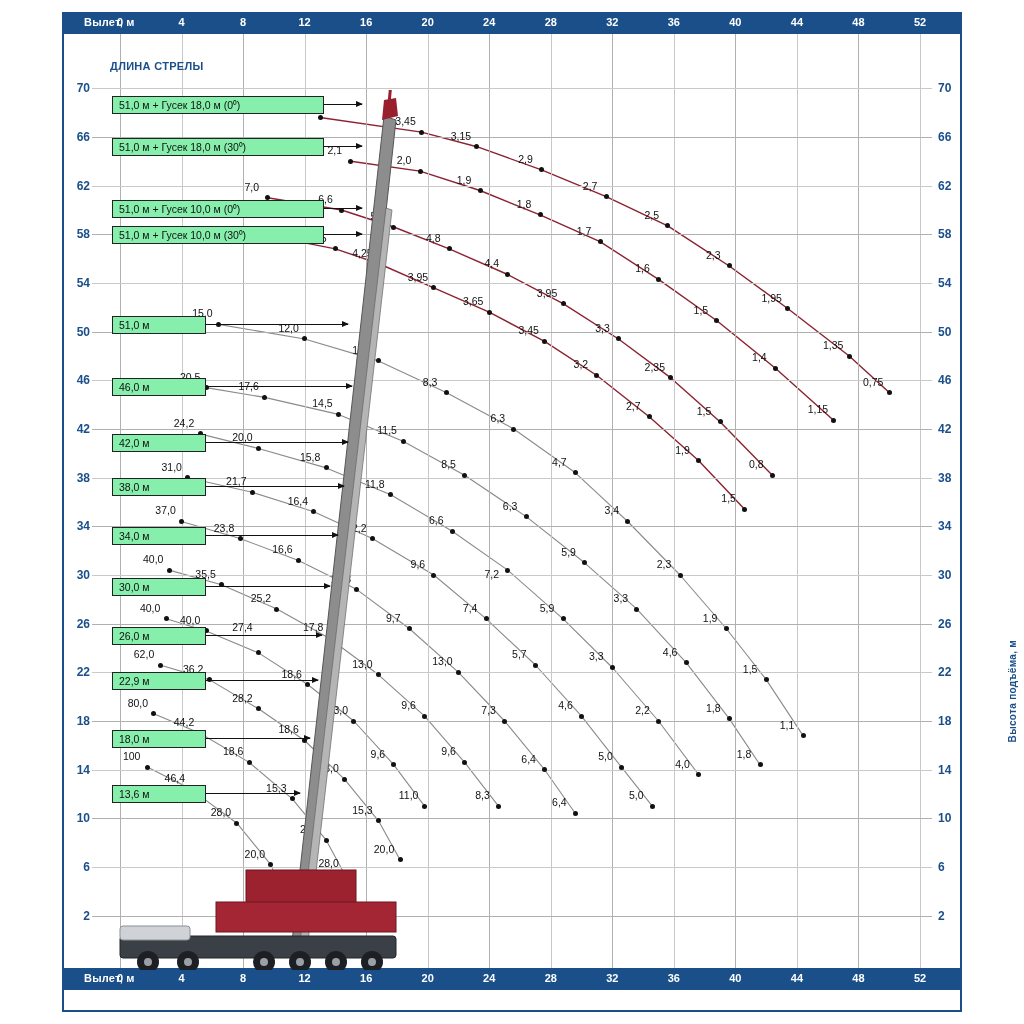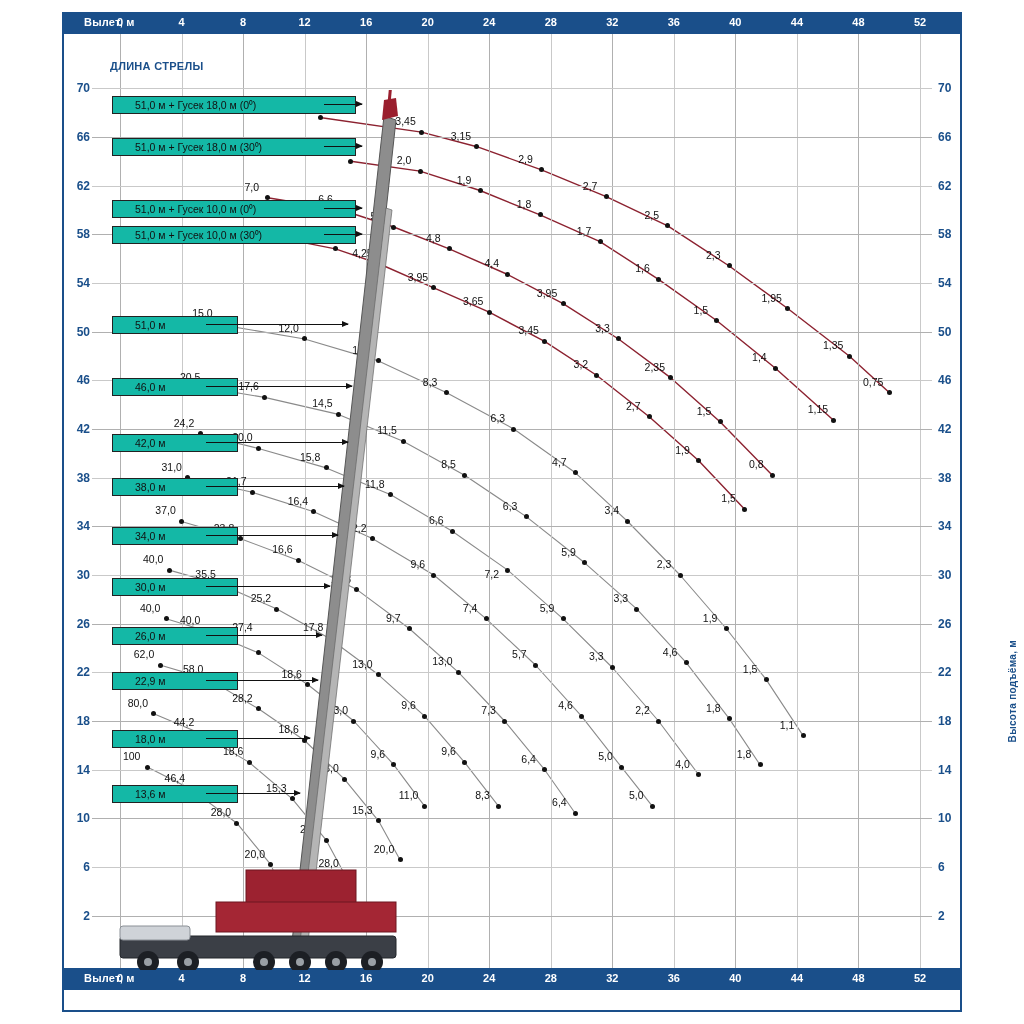--- a/index.html
+++ b/index.html
@@ -26,22 +26,22 @@
   .ylab{position:absolute;font-size:12px;font-weight:bold;color:#1a4f8a;transform:translateY(-50%);}
   .ylab.left{left:64px;text-align:right;width:26px;}
   .ylab.right{left:938px;text-align:left;width:28px;}
 
   .ytitle{position:absolute;right:6px;top:640px;font-size:10px;font-weight:bold;color:#1a4f8a;
           writing-mode:vertical-rl;transform:rotate(180deg);letter-spacing:.3px;}
 
   .header-label{position:absolute;left:110px;top:60px;font-size:11px;font-weight:bold;color:#1a4f8a;letter-spacing:.3px;}
 
   
-  .boombox{position:absolute;border:1px solid #222;background:#14b8a6;font-size:10.5px;
-           padding:2px 22px;white-space:nowrap;color:#111;line-height:12px;}
+  .boombox{position:absolute;border:1px solid #222;background:#86efac;font-size:10.5px;
+           padding:2px 6px;white-space:nowrap;color:#111;line-height:12px;}
   .arrow{position:absolute;height:1px;background:#111;}
   .arrow::after{content:"";position:absolute;right:-1px;top:-3.5px;border-left:7px solid #111;
       border-top:3.5px solid transparent;border-bottom:3.5px solid transparent;}
 
   
   .pt{position:absolute;width:5px;height:5px;background:#111;border-radius:50%;margin-left:-2.5px;margin-top:-2.5px;}
   .plab{position:absolute;font-size:10.5px;color:#111;white-space:nowrap;transform:translate(-50%,-50%);}
 
   svg.curves{position:absolute;left:0;top:0;width:840px;height:934px;overflow:visible;}
 
@@ -349,21 +349,21 @@
       <div class="plab" style="left: 199.692px; top: 639.5px;">18,6</div>
       <div class="pt" style="left: 261.846px; top: 687px;"></div>
       <div class="plab" style="left: 245.846px; top: 676px;">13,0</div>
       <div class="pt" style="left: 301.846px; top: 730.8px;"></div>
       <div class="plab" style="left: 285.846px; top: 719.8px;">9,6</div>
       <div class="pt" style="left: 332.615px; top: 772.167px;"></div>
       <div class="plab" style="left: 316.615px; top: 761.167px;">11,0</div>
       <div class="pt" style="left: 68px; top: 631.033px;"></div>
       <div class="plab" style="left: 52px; top: 620.033px;">62,0</div>
       <div class="pt" style="left: 117.231px; top: 645.633px;"></div>
-      <div class="plab" style="left: 101.231px; top: 634.633px;">58,0</div>
+      <div class="plab" style="left: 101.231px; top: 634.633px;">36,2</div>
       <div class="pt" style="left: 166.462px; top: 674.833px;"></div>
       <div class="plab" style="left: 150.462px; top: 663.833px;">28,2</div>
       <div class="pt" style="left: 212.615px; top: 706.467px;"></div>
       <div class="plab" style="left: 196.615px; top: 695.467px;">18,6</div>
       <div class="pt" style="left: 252.615px; top: 745.4px;"></div>
       <div class="plab" style="left: 236.615px; top: 734.4px;">13,0</div>
       <div class="pt" style="left: 286.462px; top: 786.767px;"></div>
       <div class="plab" style="left: 270.462px; top: 775.767px;">15,3</div>
       <div class="pt" style="left: 308px; top: 825.7px;"></div>
       <div class="plab" style="left: 292px; top: 814.7px;">20,0</div>

